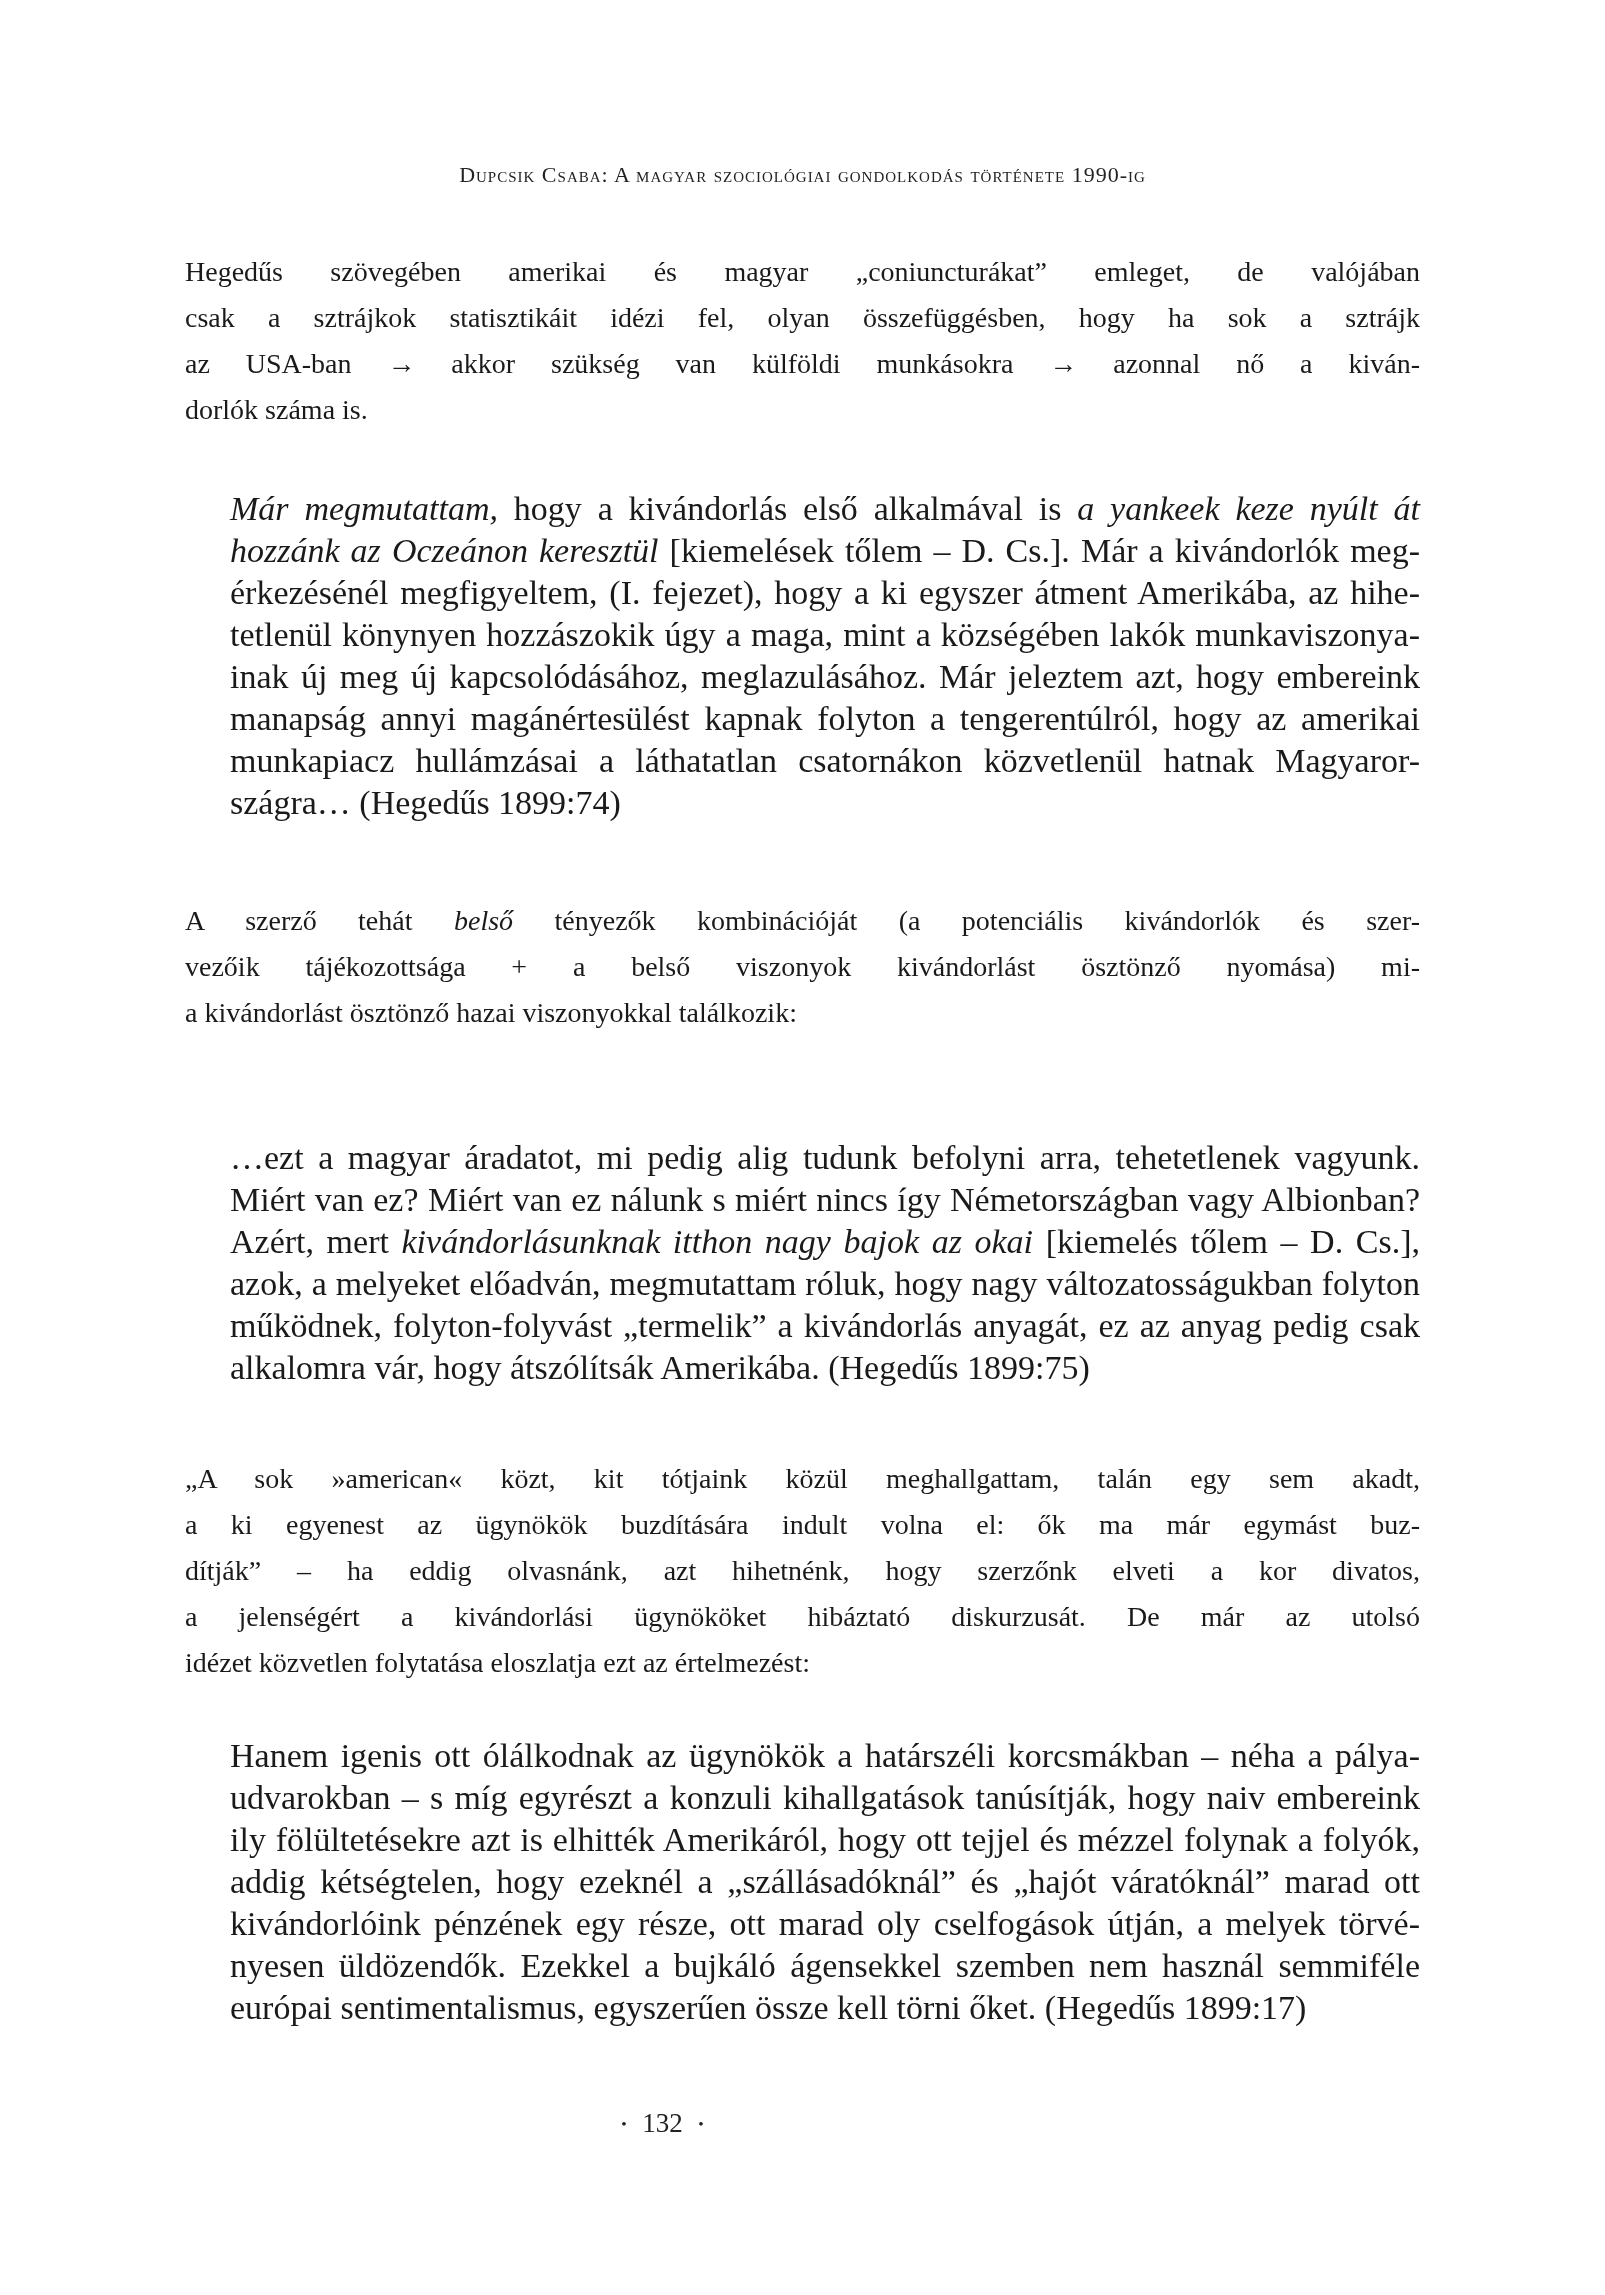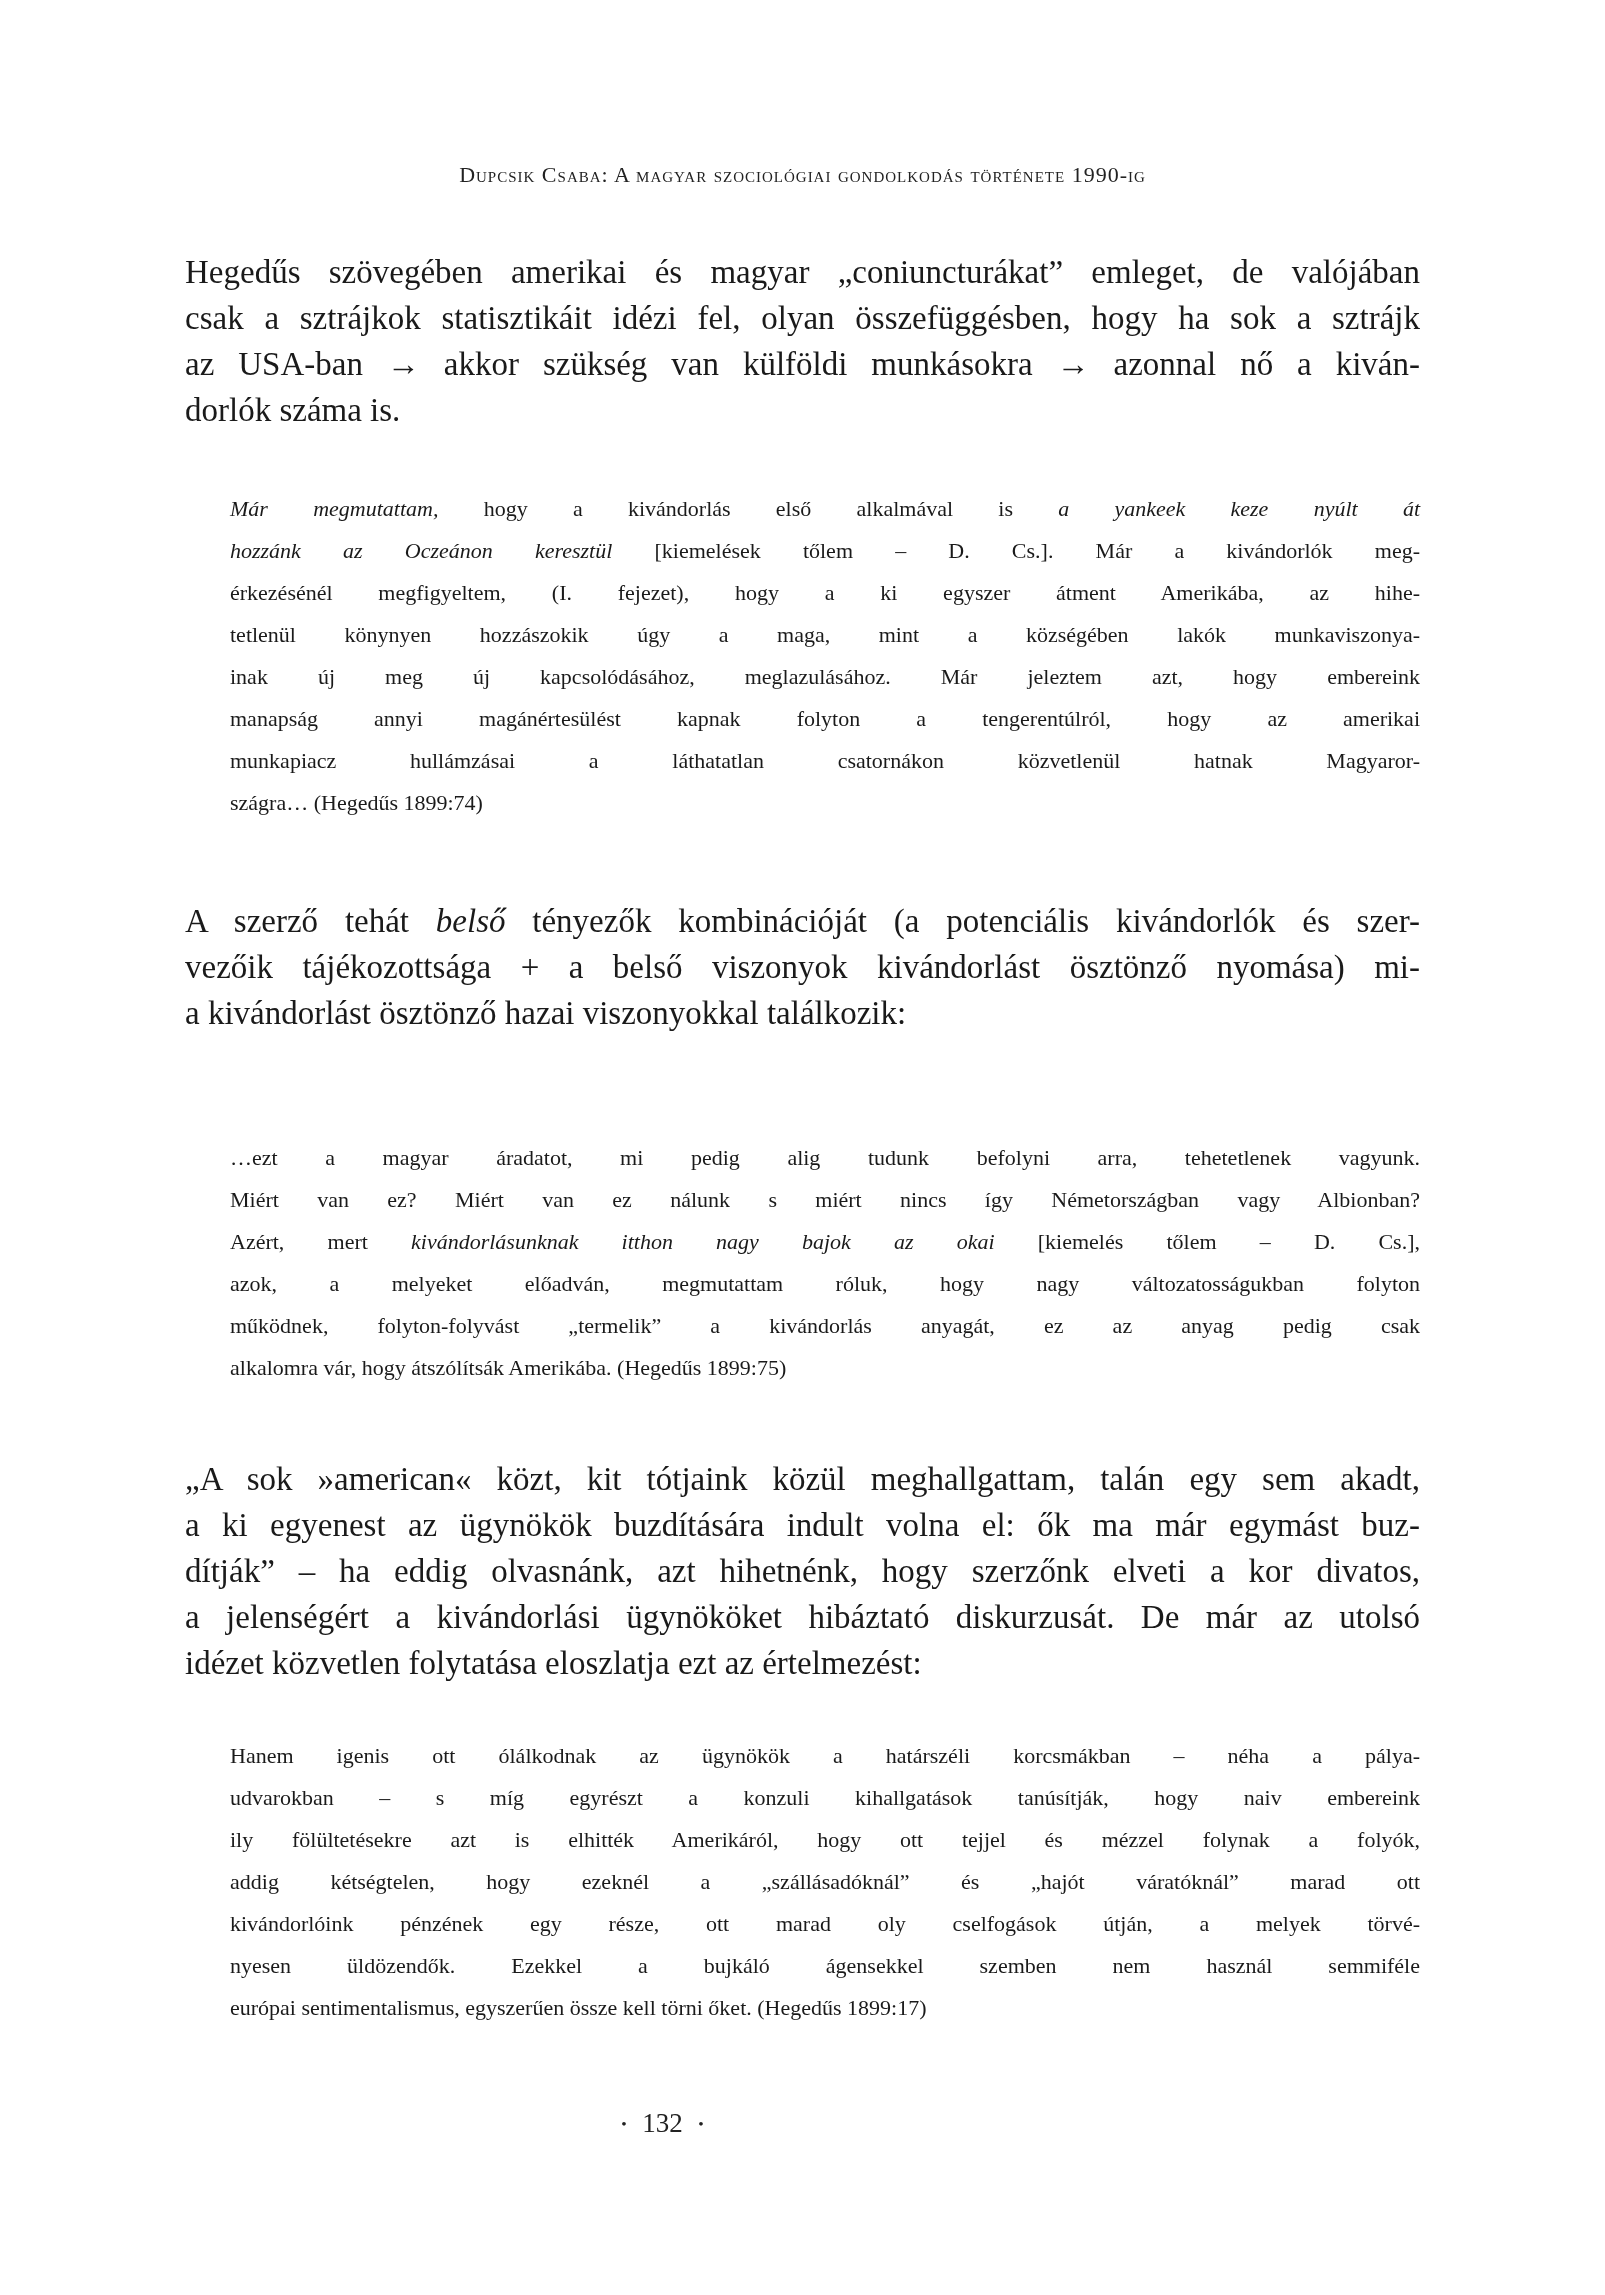--- a/index.html
+++ b/index.html
@@ -6,25 +6,25 @@
   body {
     width: 1605px; height: 2295px; position: relative; overflow: hidden;
     font-family: "Liberation Serif", "DejaVu Serif", serif; color: #1a1a1a;
   }
   .running-head {
     position: absolute; top: 162px; left: 0; width: 1605px; text-align: center;
     font-size: 22px; letter-spacing: 1px; font-variant: small-caps; color: #222;
   }
   .text-block {
     position: absolute; left: 185px; width: 1235px;
-    font-size: 33px; line-height: 46px; text-align: justify; hyphens: manual;
+    font-size: 28px; line-height: 46px; text-align: justify; hyphens: manual;
   }
   .quote-block {
     position: absolute; left: 230px; width: 1190px;
-    font-size: 22px; line-height: 42px; text-align: justify;
+    font-size: 34px; line-height: 42px; text-align: justify;
   }
   .line { display: block; white-space: nowrap; text-align-last: justify; }
   .line.last { text-align-last: left; }
   .i { font-style: italic; }
   .page-number {
     position: absolute; top: 2108px; left: 0; width: 1325px; text-align: center;
     font-size: 27px; color: #222;
   }
   .page-number .dot { font-size: 15.5px; vertical-align: 3.4px; margin: 0 15.5px; }
 </style>

